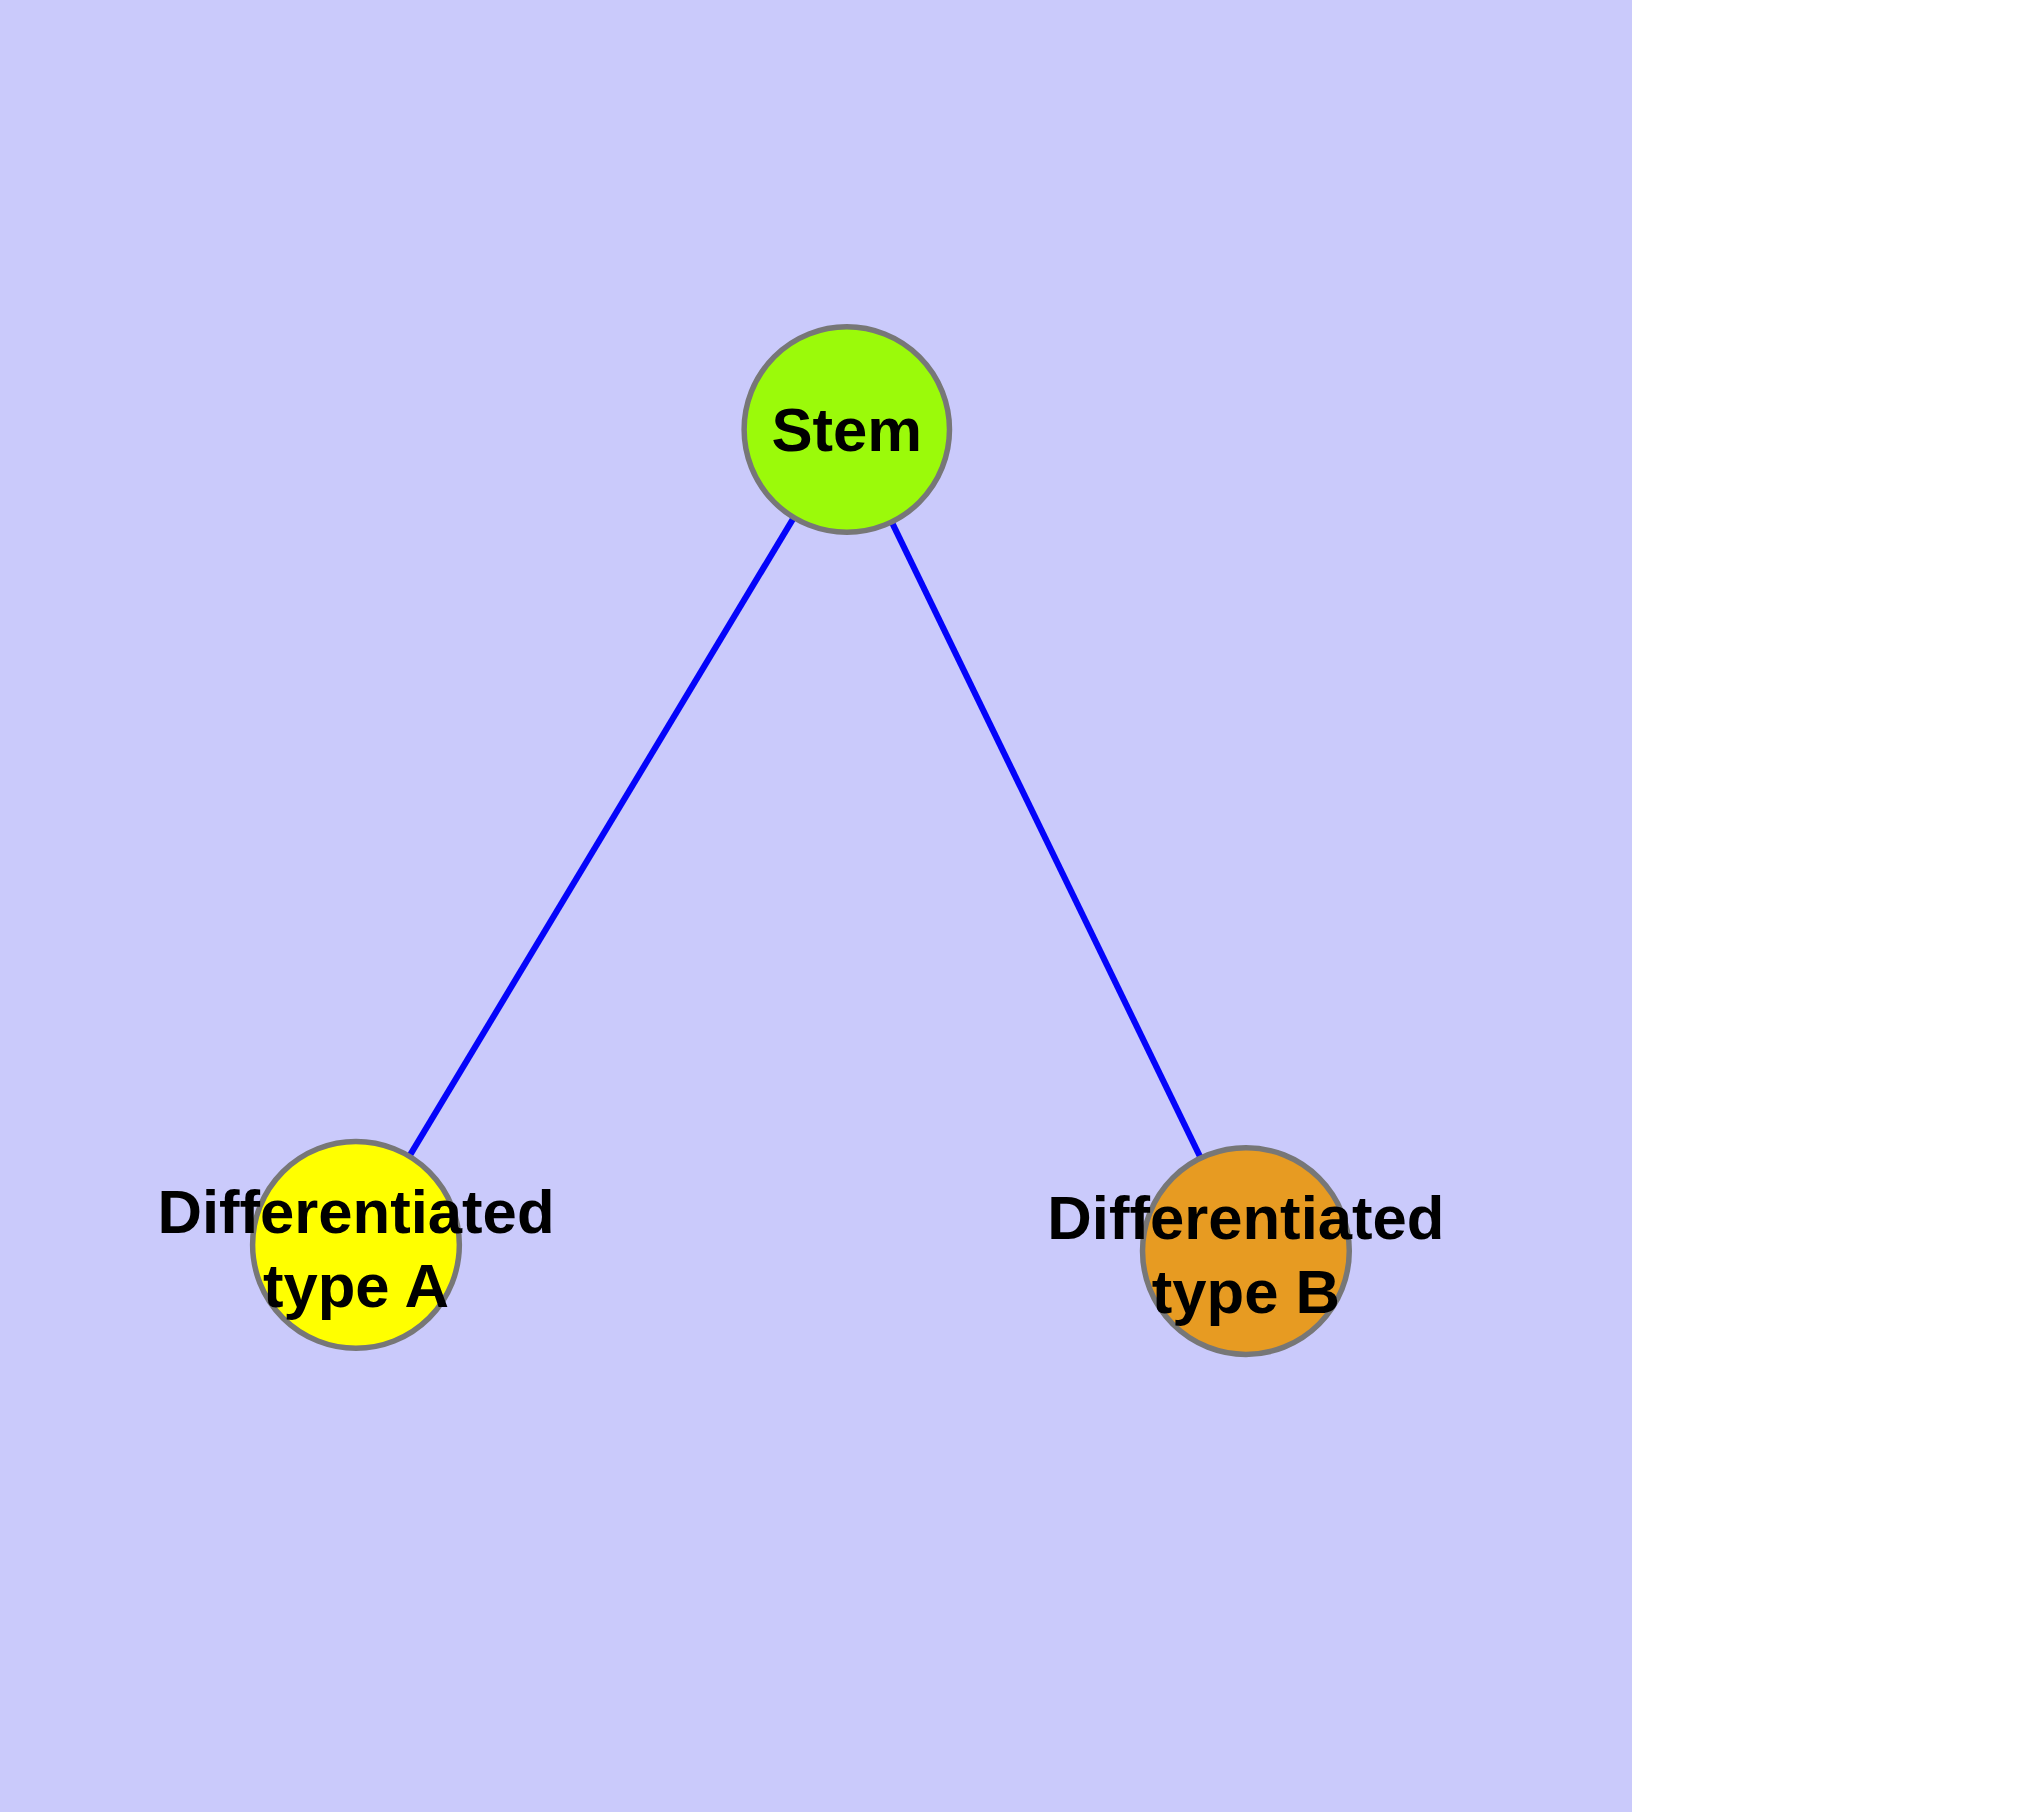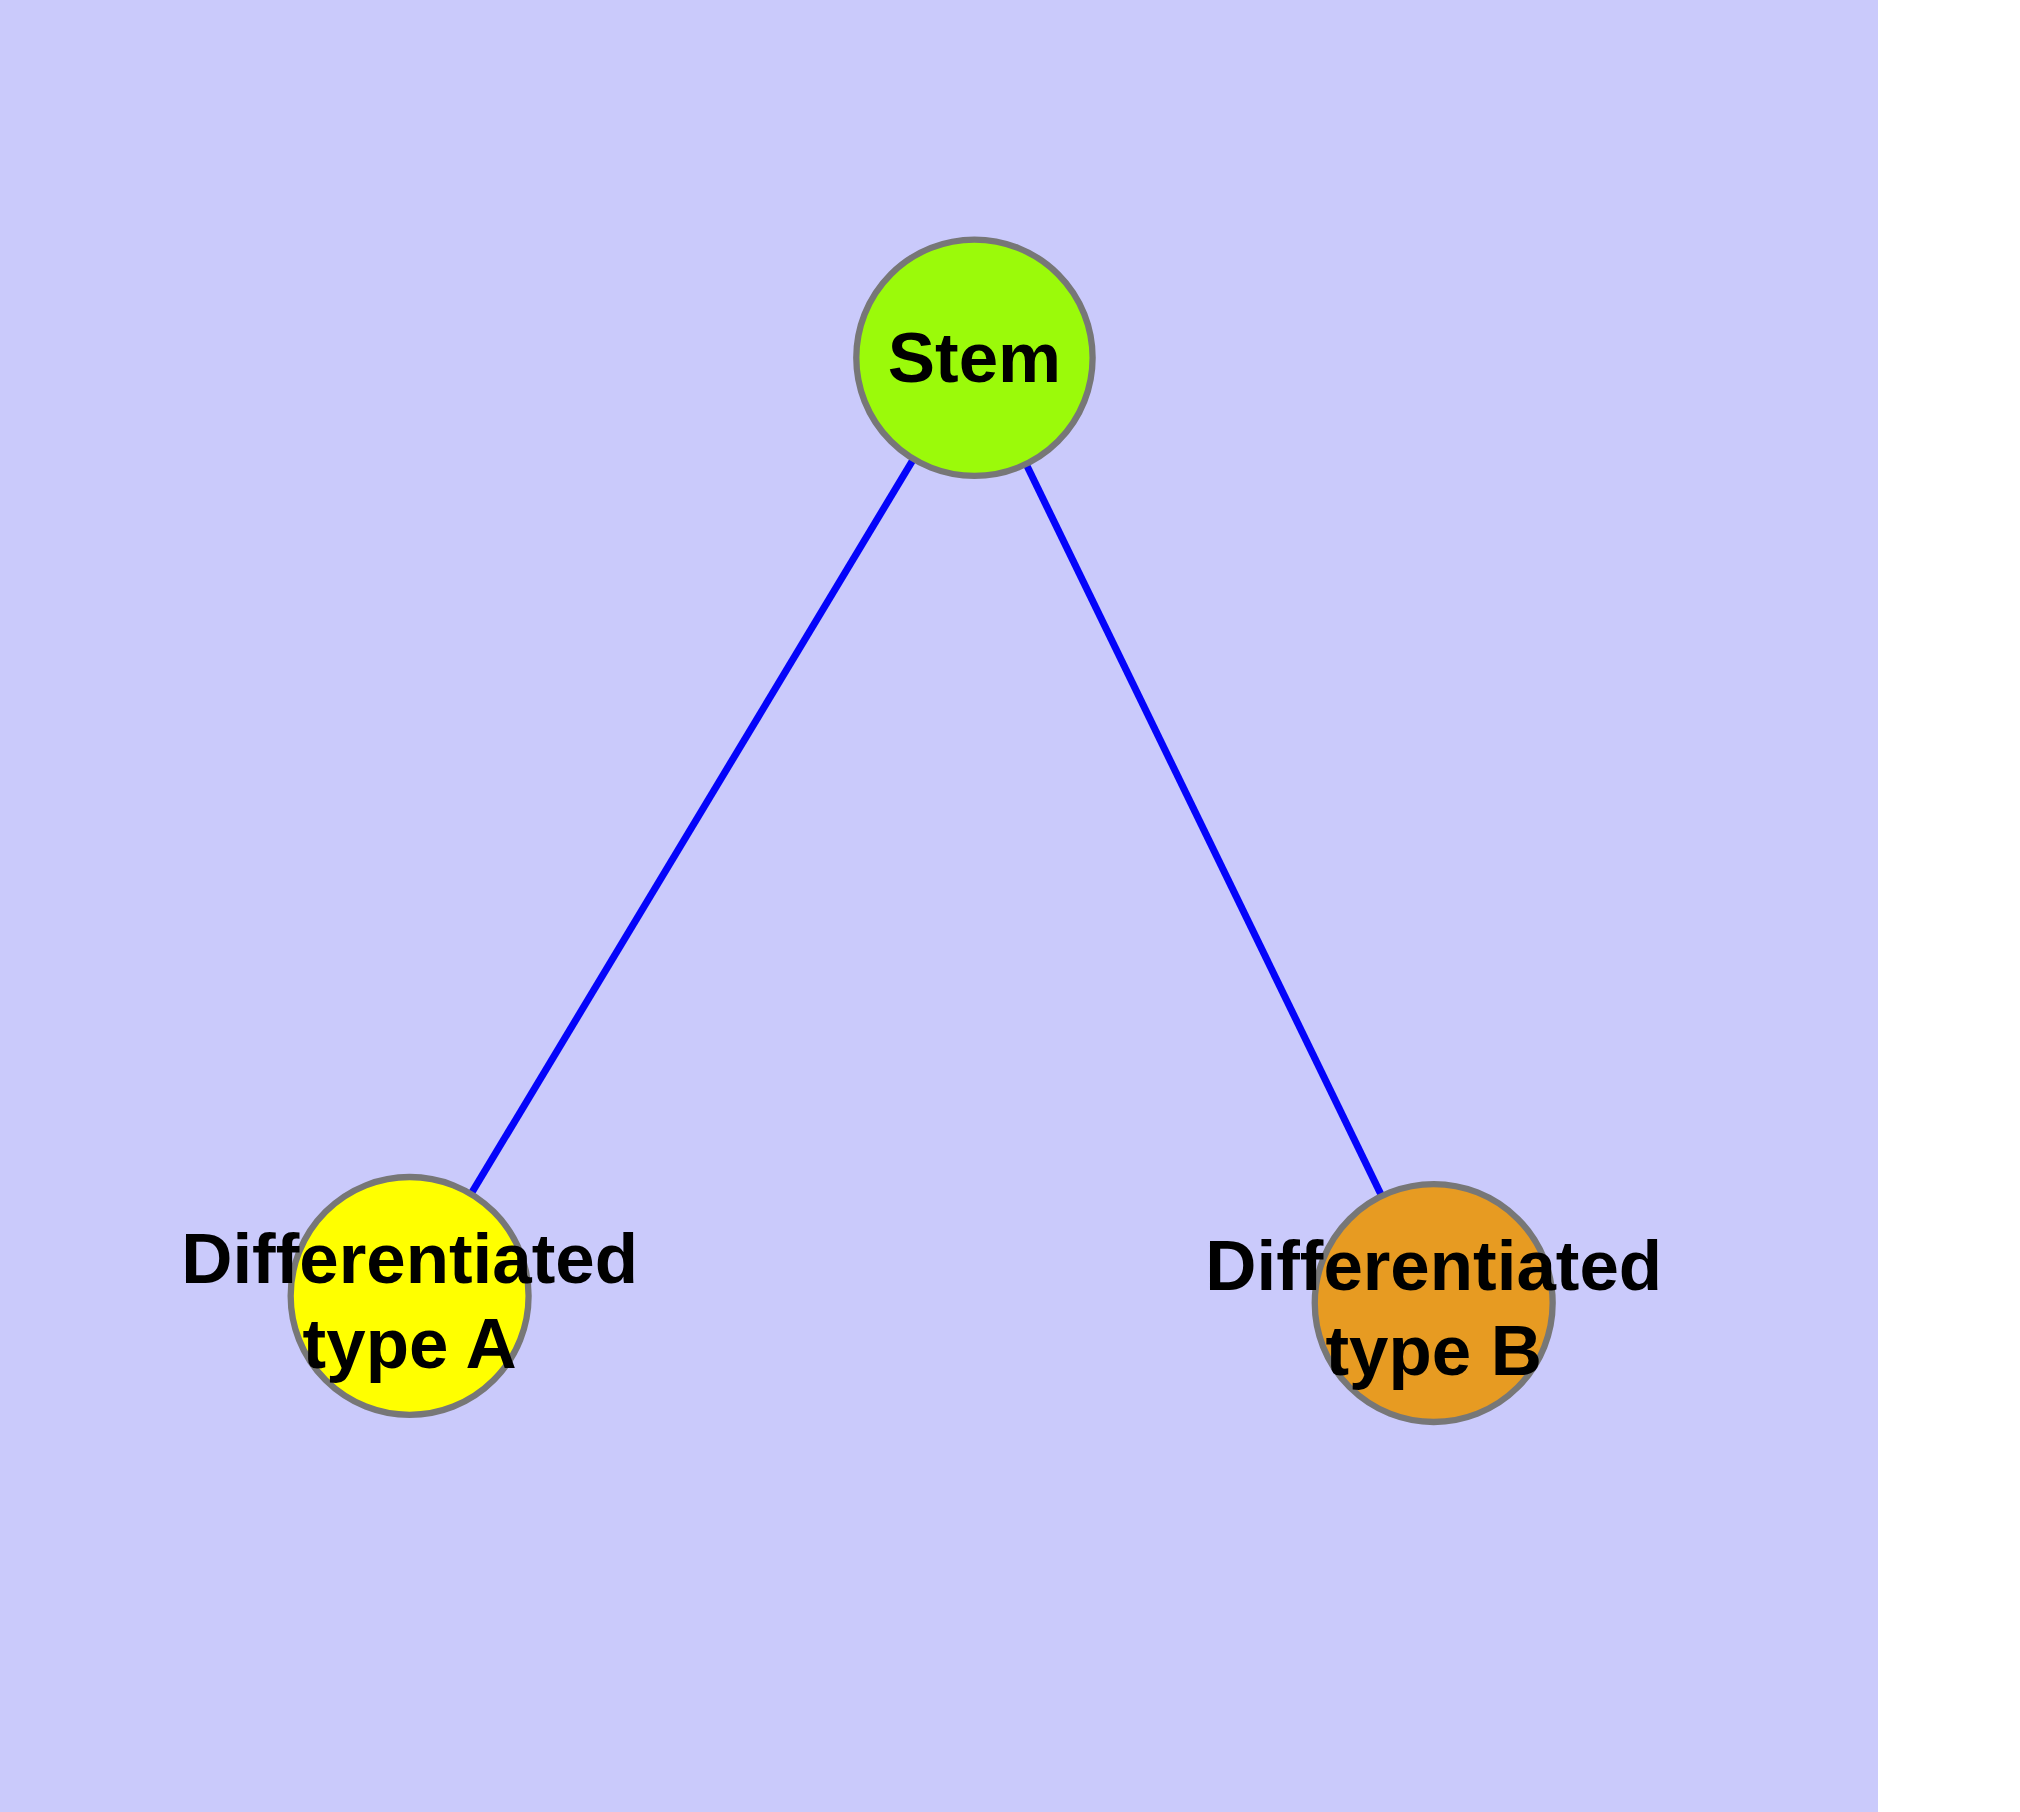--- a/index.html
+++ b/index.html
@@ -1,21 +1,21 @@
 <!DOCTYPE html>
 <html style="font-size:13.6px"><head>
 <meta charset="utf-8">
 <style>
   html, body {
     margin: 0;
     padding: 0;
   }
   .canvas {
     position: relative;
-    width: 1878px;
+    width: 1632px;
     height: 1812px;
     background: #cacafb;
     overflow: hidden;
     font-family: "Liberation Sans", sans-serif;
   }
   svg.graph {
     position: absolute;
     left: 0;
     top: 0;
     width: 100%;

